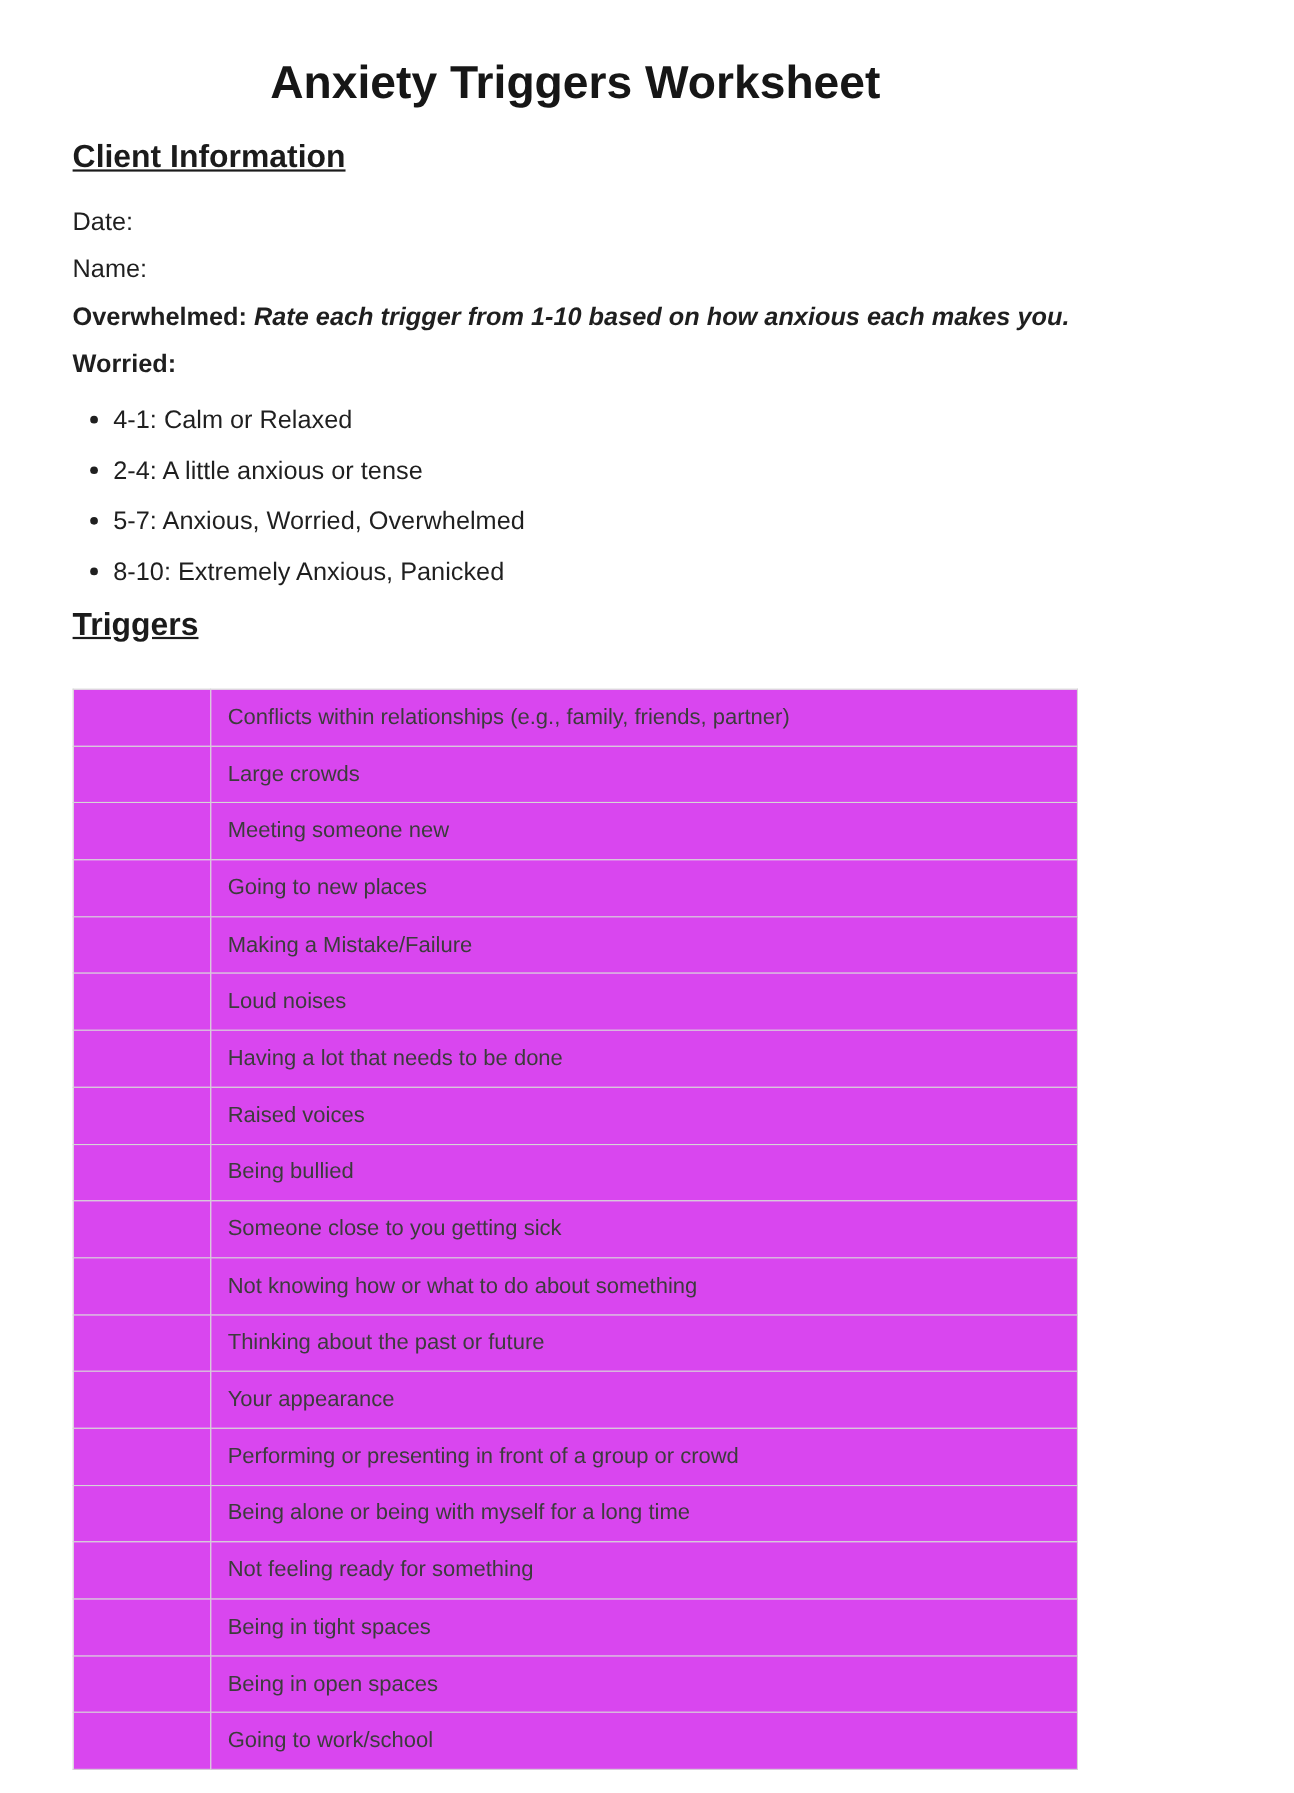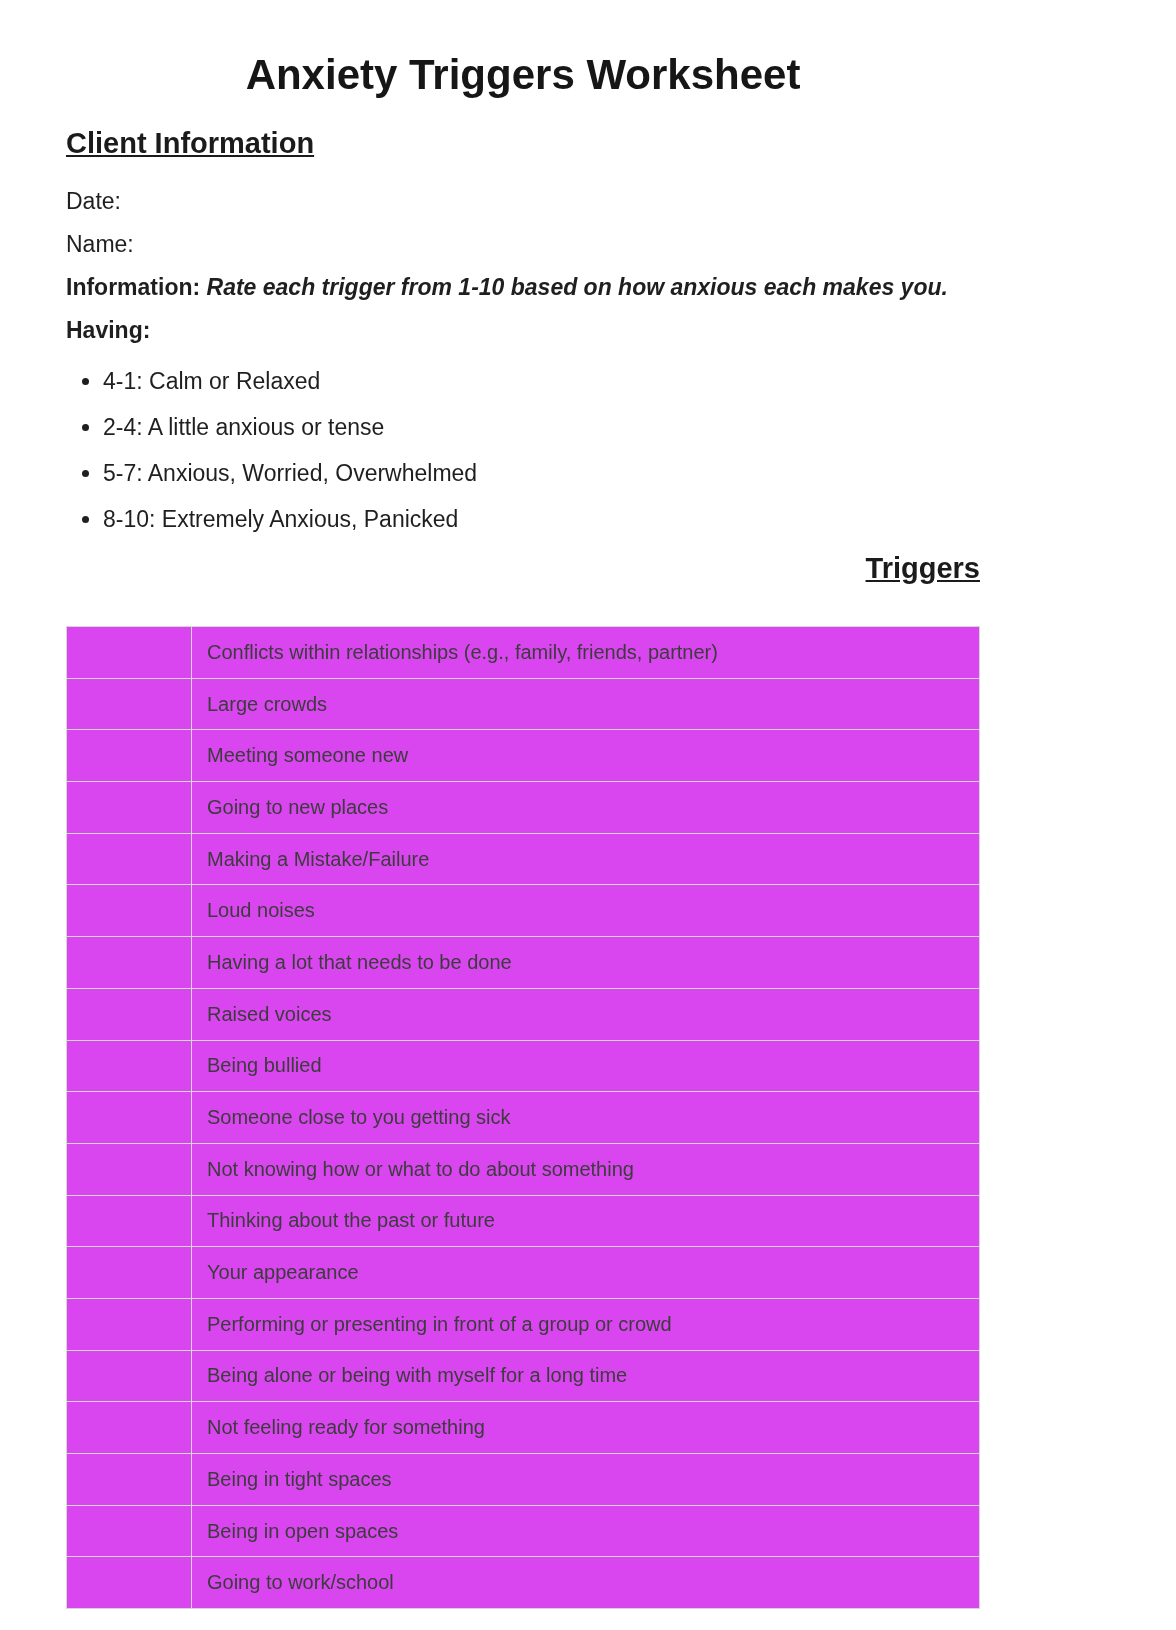--- a/index.html
+++ b/index.html
@@ -30,21 +30,20 @@
   .section-heading {
     font-size: 29px;
     line-height: 35px;
     font-weight: 700;
     color: #1b1b1b;
     margin: 26px 0 26px 0;
     text-decoration: underline;
   }
   .triggers-heading {
     margin: 12px 0 0 0;
-    text-align: right;
   }
   .info-line {
     font-size: 23px;
     line-height: 28px;
     margin: 15px 0;
     color: #1f1f1f;
   }
   .info-line strong {
     font-weight: 700;
   }
@@ -90,23 +89,23 @@
 <div class="page">
 
   <h1 class="doc-title">Anxiety Triggers Worksheet</h1>
 
   <h2 class="section-heading">Client Information</h2>
 
   <p class="info-line"><span>Date:</span></p>
 
   <p class="info-line"><span>Name:</span></p>
 
-  <p class="info-line"><strong>Information:</strong> <em class="instructions-text">Rate each trigger from 1-10 based on how anxious each makes you.</em></p>
+  <p class="info-line"><strong>Overwhelmed:</strong> <em class="instructions-text">Rate each trigger from 1-10 based on how anxious each makes you.</em></p>
 
-  <p class="info-line"><strong>Having:</strong></p>
+  <p class="info-line"><strong>Worried:</strong></p>
 
   <ul class="legend-list">
       <li>4-1: Calm or Relaxed</li>
       <li>2-4: A little anxious or tense</li>
       <li>5-7: Anxious, Worried, Overwhelmed</li>
       <li>8-10: Extremely Anxious, Panicked</li>
     </ul>
 
   <h2 class="section-heading triggers-heading">Triggers</h2>
 

